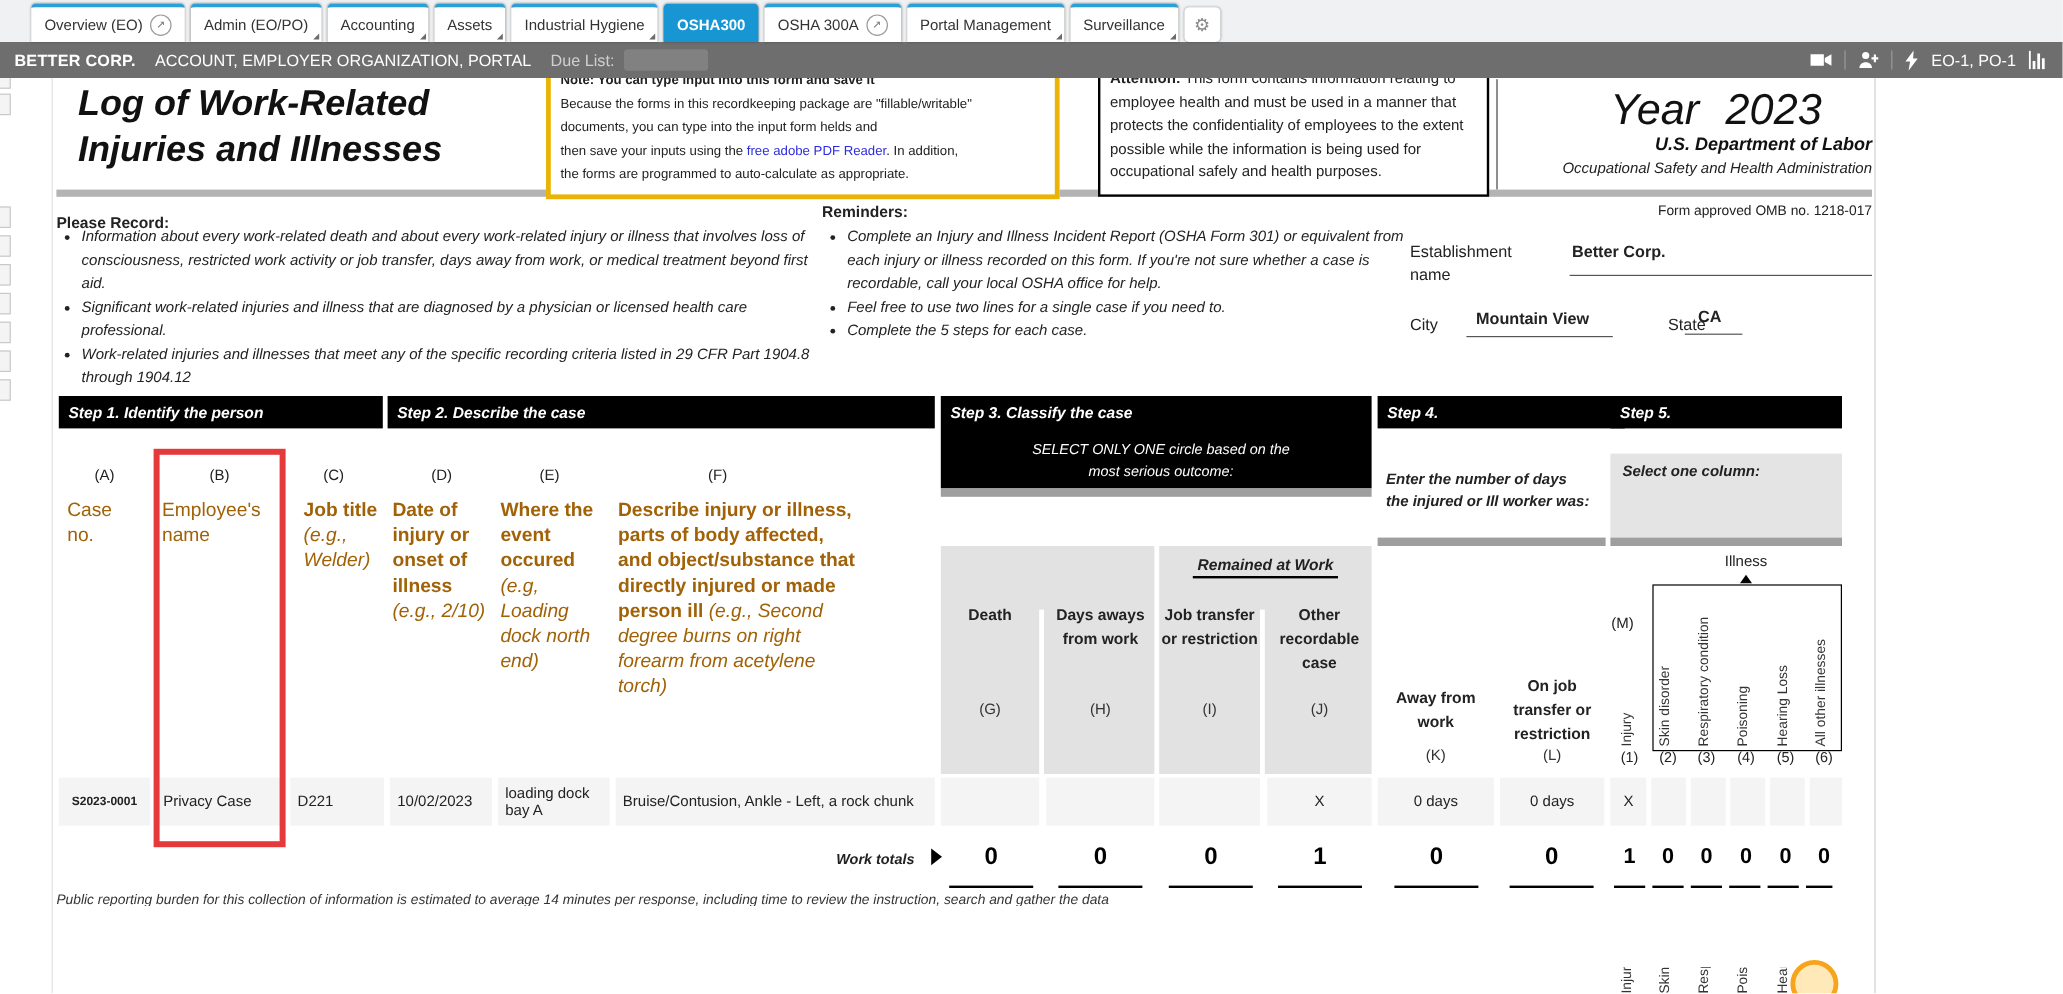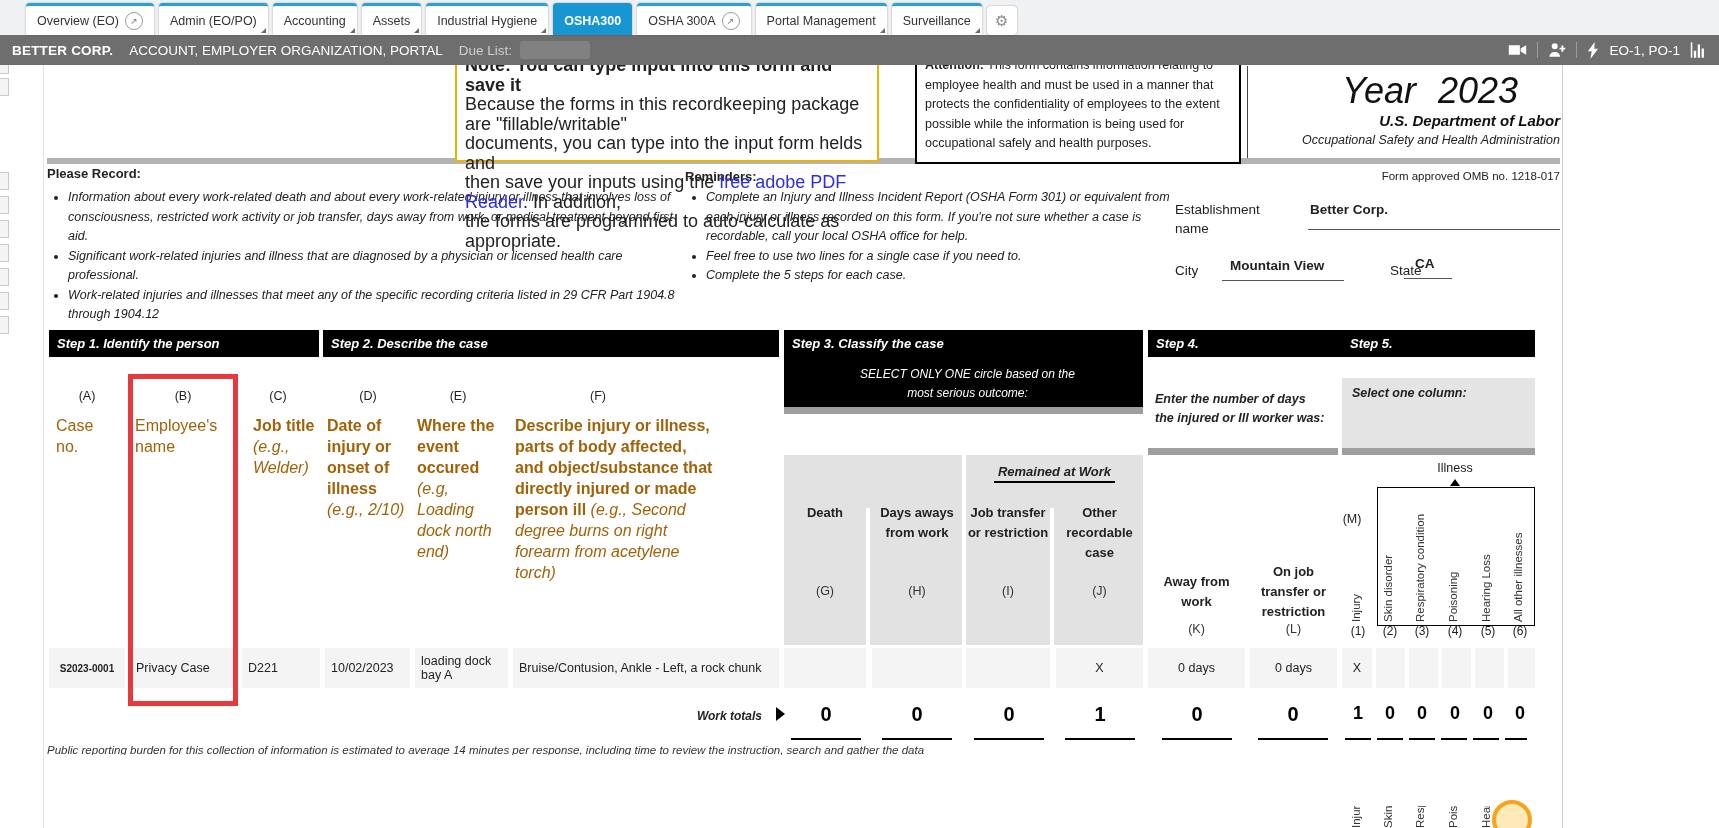--- a/index.html
+++ b/index.html
@@ -25,36 +25,36 @@
   .topbar .ctx{margin-left:16px;}
   .topbar .due{margin-left:16px;color:#cfcfcf;}
   .duepill{margin-left:8px;width:70px;height:18px;background:#818181;border-radius:3px;}
   .tb-right{margin-left:auto;display:flex;align-items:center;gap:10px;}
   .tb-sep{width:1px;height:16px;background:#9b9b9b;}
   .tb-ic{display:flex;align-items:center;}
   .tb-ref{font-size:13.5px;color:#fff;}
   
   .ftitle{position:absolute;left:65px;top:68px;width:400px;font-size:30px;line-height:38px;
        font-style:italic;font-weight:600;color:#111;z-index:1;}
-  .notebox{position:absolute;left:455px;top:52px;width:404px;height:102px;border:2px solid #eab308;
-       background:#fff;padding:2px 8px;font-size:18px;line-height:19.5px;z-index:1;}
+  .notebox{position:absolute;left:455px;top:52px;width:404px;height:102px;border:4px solid #eab308;
+       background:#fff;padding:2px 8px;font-size:11px;line-height:19.5px;z-index:1;}
   .notebox .b{font-weight:bold;}
   .link{color:#2d2de0;cursor:pointer;}
   .attbox{position:absolute;left:915px;top:52px;width:306px;height:104px;border:2px solid #000;
        background:#fff;padding:2px 8px;font-size:12.5px;line-height:19.5px;z-index:1;}
   .attbox .b{font-weight:bold;}
   .vline-year{position:absolute;left:1247px;top:66px;width:1px;height:92px;background:#444;}
   .yearrow{position:absolute;left:1300px;top:70px;width:260px;text-align:center;font-style:italic;
        font-size:36px;color:#111;}
   .yearrow .gap{display:inline-block;width:22px;}
   .dept{position:absolute;right:159px;top:112px;font-style:italic;font-weight:bold;font-size:15px;color:#111;}
   .osha-admin{position:absolute;right:159px;top:133px;font-style:italic;font-size:12.5px;color:#222;}
   .hdiv{position:absolute;left:47px;top:158px;width:1513px;height:6px;background:#b3b3b3;}
   
-  .pr-head{position:absolute;left:47px;top:166px;font-size:13px;font-weight:bold;}
+  .pr-head{position:absolute;left:47px;top:178px;font-size:13px;font-weight:bold;}
   .pr-list{position:absolute;left:50px;top:188px;width:610px;margin:0;padding-left:18px;
        font-style:italic;font-size:12.5px;line-height:19.5px;color:#222;}
   .rm-head{position:absolute;left:685px;top:169px;font-size:13px;font-weight:bold;text-align:center;}
   .rm-list{position:absolute;left:688px;top:188px;width:470px;margin:0;padding-left:18px;
        font-style:italic;font-size:12.5px;line-height:19.5px;color:#222;}
   .omb{position:absolute;right:159px;top:170px;font-size:11.5px;color:#222;}
   .est-label{position:absolute;left:1175px;top:200px;width:115px;font-size:13.5px;line-height:19px;}
   .est-value{position:absolute;left:1310px;top:202px;font-size:13.5px;font-weight:bold;}
   .est-line{position:absolute;left:1308px;top:229px;width:252px;height:1px;background:#555;}
   .city-label{position:absolute;left:1175px;top:263px;font-size:13.5px;}
@@ -215,20 +215,21 @@
   <div class="edgebox" style="top:56px"></div>
   <div class="edgebox" style="top:78px"></div>
   <div class="edgebox" style="top:172px"></div>
   <div class="edgebox" style="top:196px"></div>
   <div class="edgebox" style="top:220px"></div>
   <div class="edgebox" style="top:244px"></div>
   <div class="edgebox" style="top:268px"></div>
   <div class="edgebox" style="top:292px"></div>
   <div class="edgebox" style="top:316px"></div>
 
+  <div class="ftitle">Log of Work-Related Injuries and Illnesses</div>
 
   <div class="notebox">
     <div class="b">Note: You can type input into this form and save it</div>
     <div>Because the forms in this recordkeeping package are "fillable/writable"</div>
     <div>documents, you can type into the input form helds and</div>
     <div><span>then save your inputs using the </span><span class="link">free adobe PDF Reader</span><span>. In addition,</span></div>
     <div>the forms are programmed to auto-calculate as appropriate.</div>
   </div>
 
   <div class="attbox">

